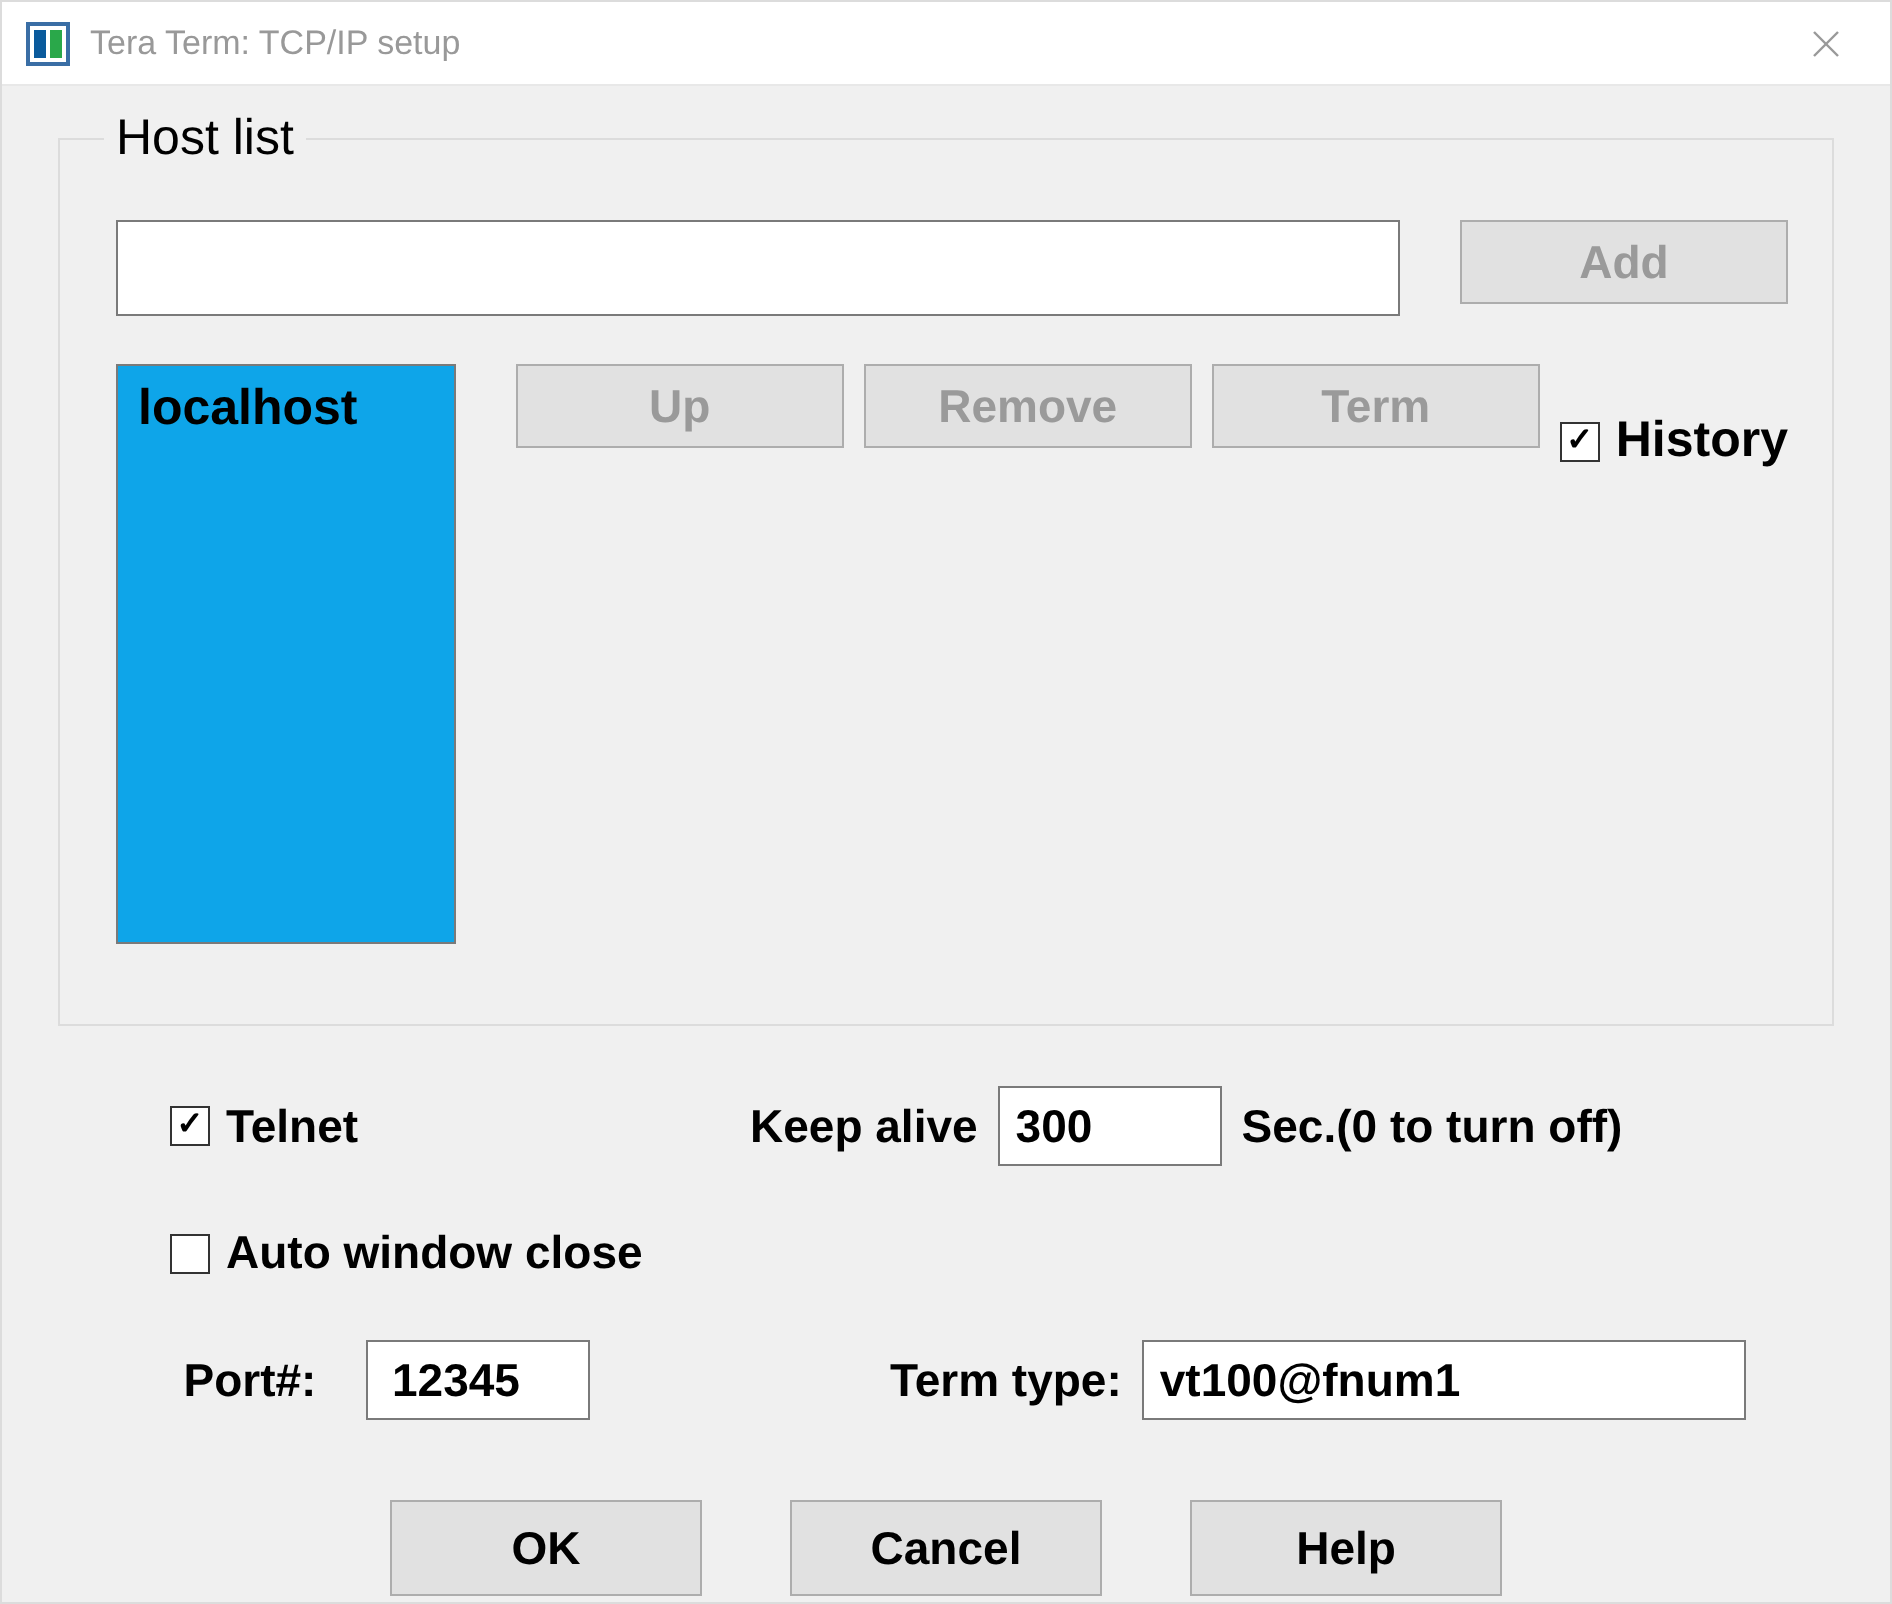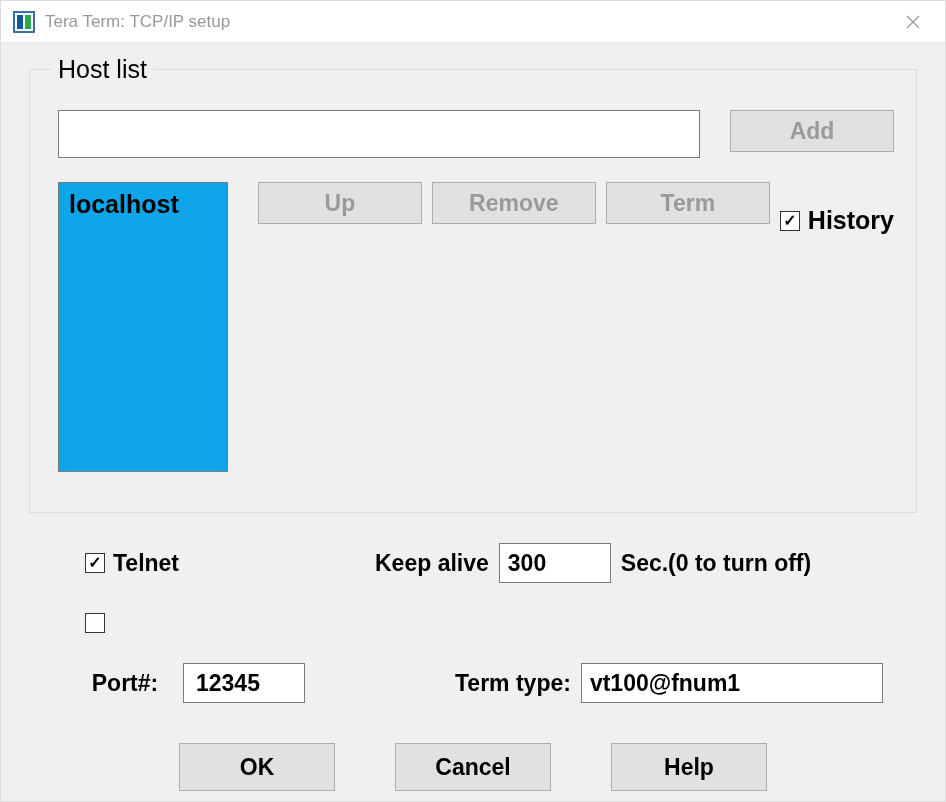--- a/index.html
+++ b/index.html
@@ -133,26 +133,26 @@
   .tinput {
     border:1px solid #7a7a7a;
     background:#fff;
     font-size:23px;
     font-weight:bold;
     padding:2px 8px;
     height:40px;
   }
   .keepalive-input { width:112px; margin:0 10px; }
   .port-label { width:96px; text-align:center; margin-left:48px; margin-right:10px;}
-  .port-input { width:122px;padding-left:12px; }
+  .port-input { width:112px;padding-left:12px; }
   .term-label { margin-left:150px; margin-right:10px; }
   .term-input { width:302px; }
   .bottom-buttons {
     display:flex;
-    gap:60px;
+    gap:44px;
     justify-content:center;
     margin-top:40px;
   }
   .bottom-buttons .btn { width:156px; height:48px; font-size:23px; font-weight:bold; color:#000;}
   svg { display:block; }
 </style>
 </head>
 <body>
 
 <div class="titlebar">
@@ -204,20 +204,21 @@
       <span>Telnet</span>
     </div>
     <span>Keep alive</span>
     <input class="tinput keepalive-input" type="text" value="300" style="">
     <span>Sec.(0 to turn off)</span>
   </div>
 
   <div class="row">
     <div class="chk-wrap">
       <span class="chk"></span>
+      <span>Auto window close</span>
     </div>
   </div>
 
   <div class="row">
     <span class="port-label">Port#:</span>
     <input class="tinput port-input" type="text" value="12345" style="">
     <span class="term-label">Term type:</span>
     <input class="tinput term-input" type="text" value="vt100@fnum1" style="">
   </div>
 

